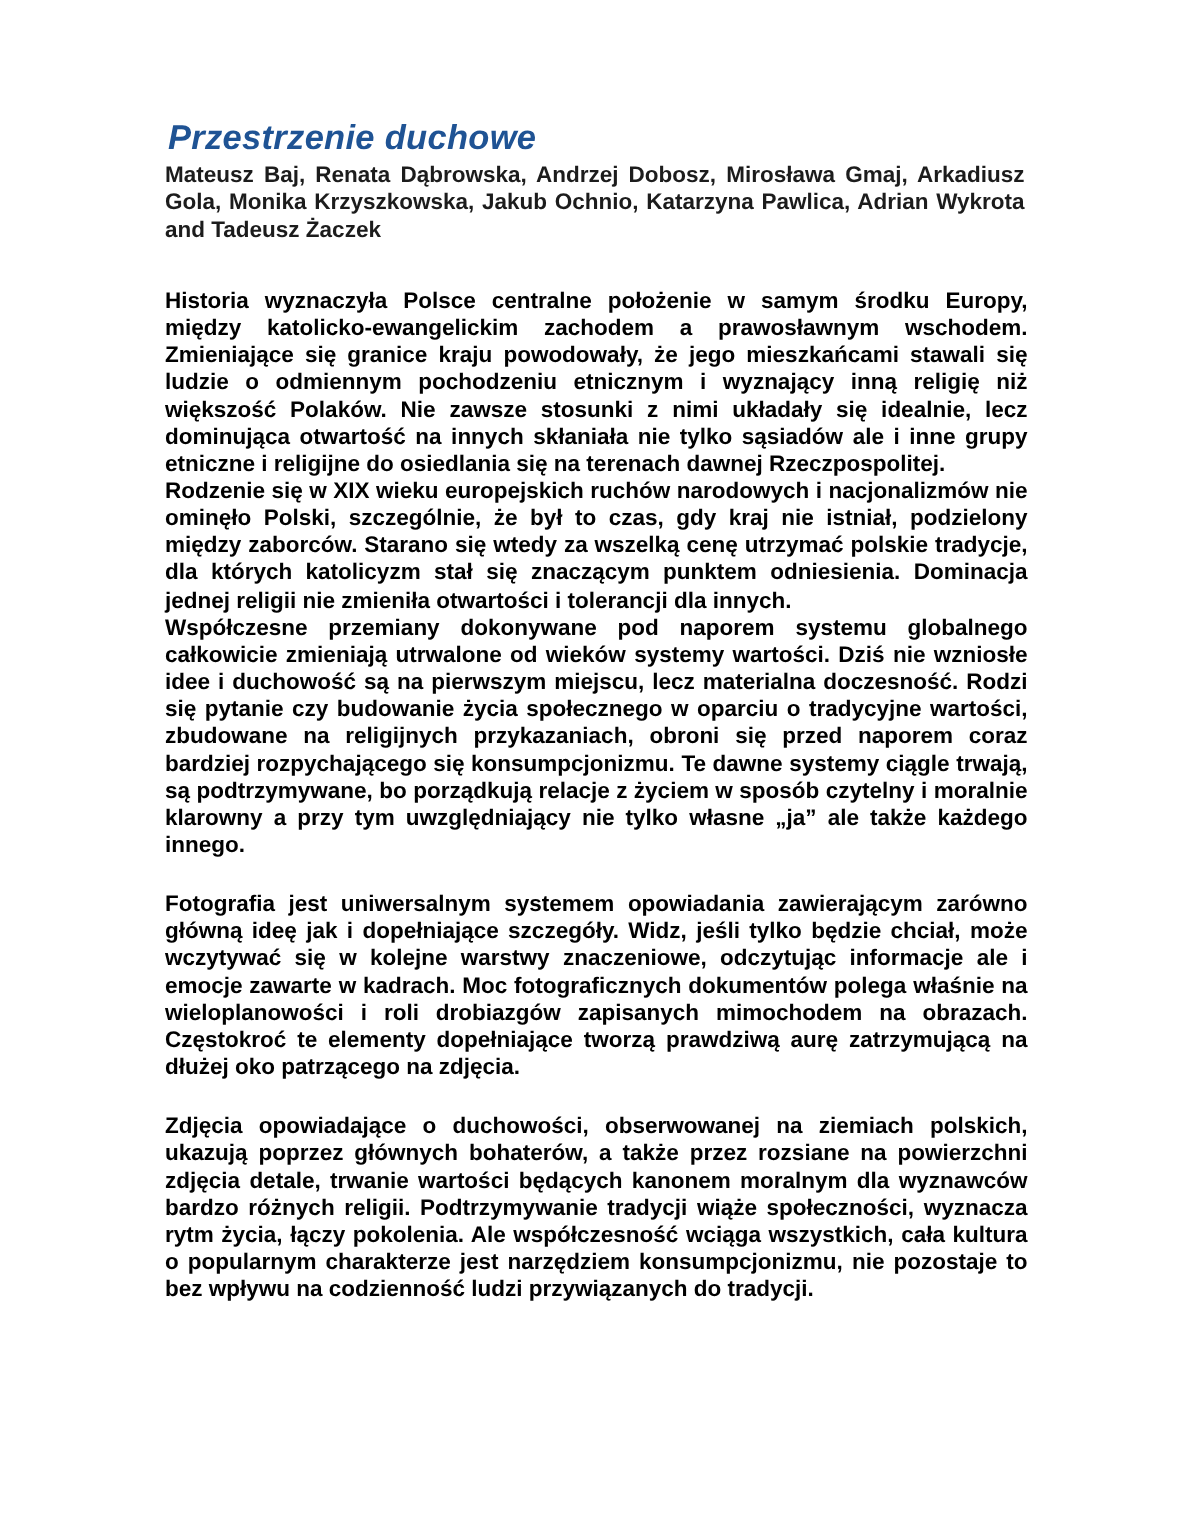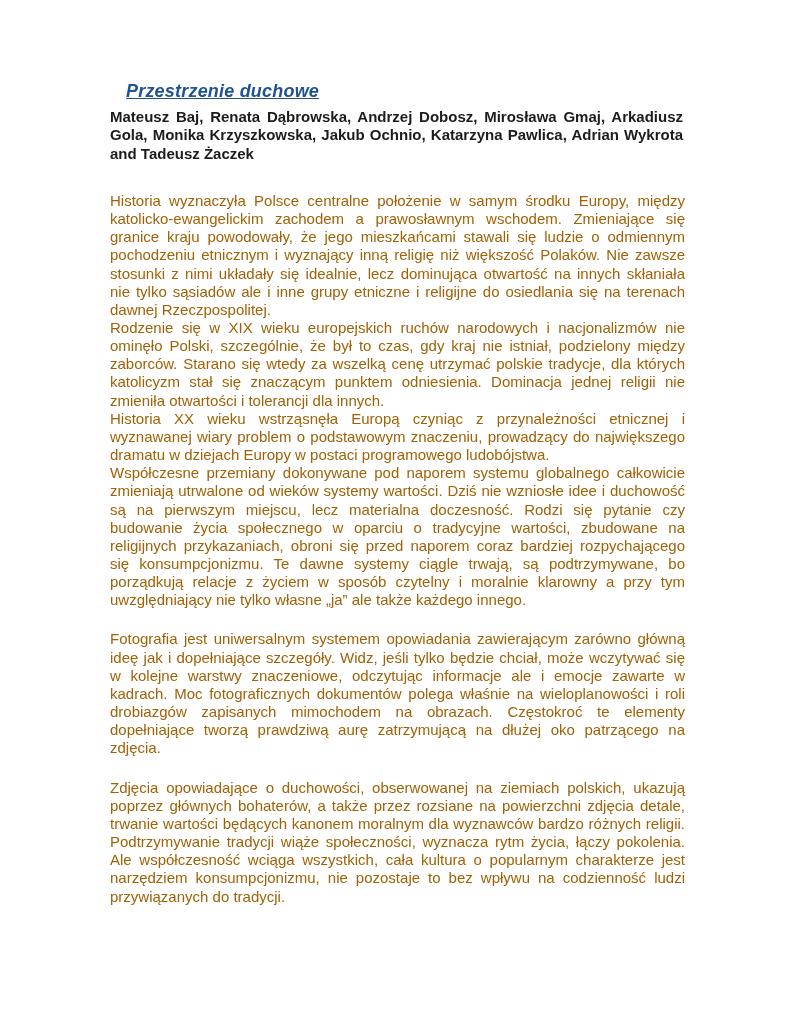--- a/index.html
+++ b/index.html
@@ -12,56 +12,55 @@
     width: 791px;
     height: 1024px;
     background: #ffffff;
     box-sizing: border-box;
     padding: 78px 106px 0 110px;
     font-family: "Liberation Sans", sans-serif;
     color: #1c1c1c;
     overflow: hidden;
   }
   .doc-title {
-    margin: 0 0 4px 16px;
-    font-size: 18px;
+    margin: 0 0 4px 2px;
+    font-size: 23px;
     line-height: 26px;
     font-weight: bold;
     font-style: italic;
     letter-spacing: 0.2px;
-    text-decoration: underline;
   }
   .authors {
     margin: 0 2px 29px 0;
     font-size: 15px;
     line-height: 18.3px;
     font-weight: bold;
     text-align: justify;
     color: #1c1c1c;
   }
   .body-para {
     margin: 0;
     font-size: 15px;
     line-height: 18.15px;
     text-align: justify;
-    color: #a16207;
+    color: #000000;
+    font-weight: bold;
   }
   .gap-before {
     margin-top: 21px;
   }
 </style>
 </head>
 <body>
 
 <div class="page">
   <h1 class="doc-title" style="color: rgb(31, 83, 148);">Przestrzenie duchowe</h1>
 
   <p class="authors">Mateusz Baj, Renata Dąbrowska, Andrzej Dobosz, Mirosława Gmaj, Arkadiusz Gola, Monika Krzyszkowska, Jakub Ochnio, Katarzyna Pawlica, Adrian Wykrota and Tadeusz Żaczek</p>
 
   <div>
     <p class="body-para">Historia wyznaczyła Polsce centralne położenie w samym środku Europy, między katolicko-ewangelickim zachodem a prawosławnym wschodem. Zmieniające się granice kraju powodowały, że jego mieszkańcami stawali się ludzie o odmiennym pochodzeniu etnicznym i wyznający inną religię niż większość Polaków. Nie zawsze stosunki z nimi układały się idealnie, lecz dominująca otwartość na innych skłaniała nie tylko sąsiadów ale i inne grupy etniczne i religijne do osiedlania się na terenach dawnej Rzeczpospolitej.</p>
     <p class="body-para">Rodzenie się w XIX wieku europejskich ruchów narodowych i nacjonalizmów nie ominęło Polski, szczególnie, że był to czas, gdy kraj nie istniał, podzielony między zaborców. Starano się wtedy za wszelką cenę utrzymać polskie tradycje, dla których katolicyzm stał się znaczącym punktem odniesienia. Dominacja jednej religii nie zmieniła otwartości i tolerancji dla innych.</p>
-    <p class="body-para">Historia XX wieku wstrząsnęła Europą czyniąc z przynależności etnicznej i wyznawanej wiary problem o podstawowym znaczeniu, prowadzący do największego dramatu w dziejach Europy w postaci programowego ludobójstwa.</p>
     <p class="body-para">Współczesne przemiany dokonywane pod naporem systemu globalnego całkowicie zmieniają utrwalone od wieków systemy wartości. Dziś nie wzniosłe idee i duchowość są na pierwszym miejscu, lecz materialna doczesność. Rodzi się pytanie czy budowanie życia społecznego w oparciu o tradycyjne wartości, zbudowane na religijnych przykazaniach, obroni się przed naporem coraz bardziej rozpychającego się konsumpcjonizmu. Te dawne systemy ciągle trwają, są podtrzymywane, bo porządkują relacje z życiem w sposób czytelny i moralnie klarowny a przy tym uwzględniający nie tylko własne „ja” ale także każdego innego.</p>
     <p class="body-para gap-before">Fotografia jest uniwersalnym systemem opowiadania zawierającym zarówno główną ideę jak i dopełniające szczegóły. Widz, jeśli tylko będzie chciał, może wczytywać się w kolejne warstwy znaczeniowe, odczytując informacje ale i emocje zawarte w kadrach. Moc fotograficznych dokumentów polega właśnie na wieloplanowości i roli drobiazgów zapisanych mimochodem na obrazach. Częstokroć te elementy dopełniające tworzą prawdziwą aurę zatrzymującą na dłużej oko patrzącego na zdjęcia.</p>
     <p class="body-para gap-before">Zdjęcia opowiadające o duchowości, obserwowanej na ziemiach polskich, ukazują poprzez głównych bohaterów, a także przez rozsiane na powierzchni zdjęcia detale, trwanie wartości będących kanonem moralnym dla wyznawców bardzo różnych religii. Podtrzymywanie tradycji wiąże społeczności, wyznacza rytm życia, łączy pokolenia. Ale współczesność wciąga wszystkich, cała kultura o popularnym charakterze jest narzędziem konsumpcjonizmu, nie pozostaje to bez wpływu na codzienność ludzi przywiązanych do tradycji.</p>
   </div>
 </div>
 
 </body></html>

